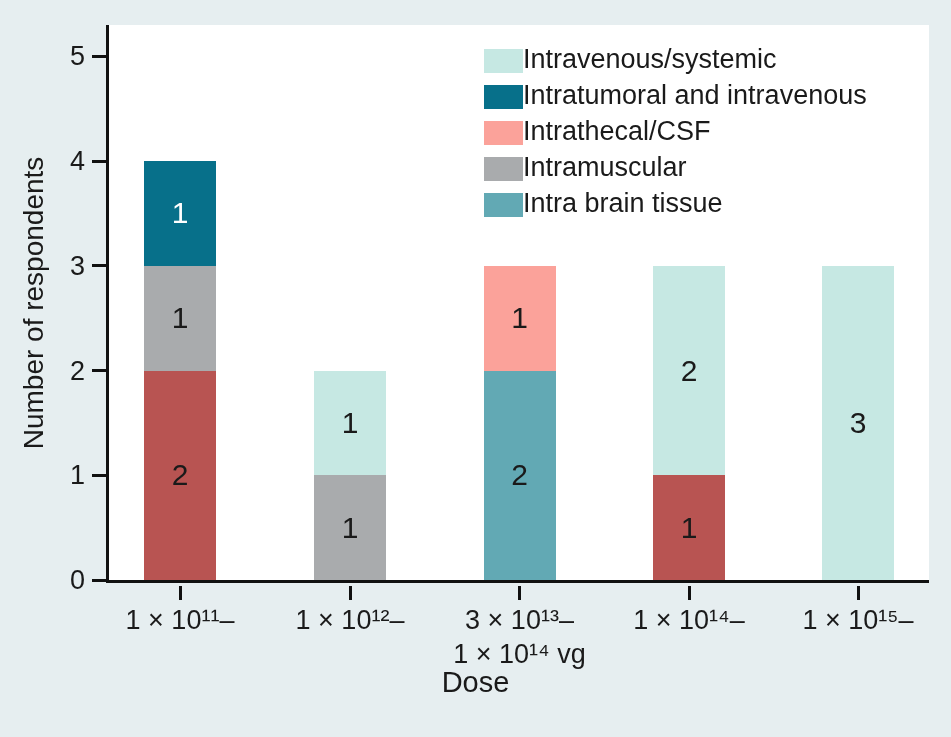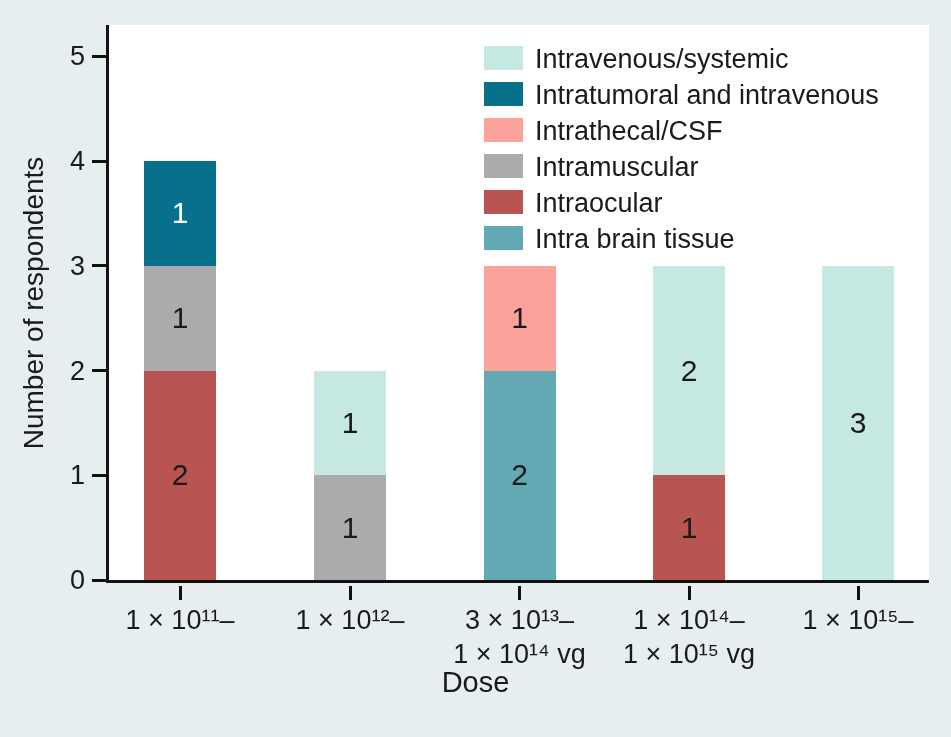--- a/index.html
+++ b/index.html
@@ -96,22 +96,21 @@
   .legend {
     position: absolute;
     left: 375px;
     top: 21px;
     display: flex;
     flex-direction: column;
     gap: 9px;
   }
   .legend-row {
     display: flex;
-    align-items: flex-start;
-    gap: 12px;
+    align-items: flex-end;
   }
   .legend-swatch {
     width: 39px;
     height: 24px;
     flex: 0 0 auto;
   }
   .legend-label {
     font-size: 27px;
     line-height: 27px;
     white-space: nowrap;
@@ -148,21 +147,20 @@
           <div>1 × 10¹²–</div>
         </div>
         <div class="xtick" style="left: 409px;"></div>
         <div class="xtick-label" style="left: 410.5px;">
           <div>3 × 10¹³–</div>
           <div>1 × 10¹⁴ vg</div>
         </div>
         <div class="xtick" style="left: 578.5px;"></div>
         <div class="xtick-label" style="left: 580px;">
           <div>1 × 10¹⁴–</div>
-          <div>1 × 10¹⁵ vg</div>
         </div>
         <div class="xtick" style="left: 747.5px;"></div>
         <div class="xtick-label" style="left: 749px;">
           <div>1 × 10¹⁵–</div>
         </div>
       </div>
     <div id="bars">
         <div class="bar" style="left: 35px;">
           <div class="bar-segment" style="height: 209.5px; background: rgb(184, 84, 82);">
             <div class="segment-value" style="color: rgb(26, 26, 26);">2</div>
@@ -216,24 +214,20 @@
         </div>
         <div class="legend-row">
           <div class="legend-swatch" style="background: rgb(251, 162, 154);"></div>
           <div class="legend-label">Intrathecal/CSF</div>
         </div>
         <div class="legend-row">
           <div class="legend-swatch" style="background: rgb(169, 171, 173);"></div>
           <div class="legend-label">Intramuscular</div>
         </div>
         <div class="legend-row">
-          <div class="legend-swatch" style="background: rgb(184, 84, 82);"></div>
-          <div class="legend-label">Intraocular</div>
-        </div>
-        <div class="legend-row">
           <div class="legend-swatch" style="background: rgb(98, 169, 180);"></div>
           <div class="legend-label">Intra brain tissue</div>
         </div>
       </div>
   </div>
 
   <div class="x-axis-title">Dose</div>
 </div>
 
 </body></html>

